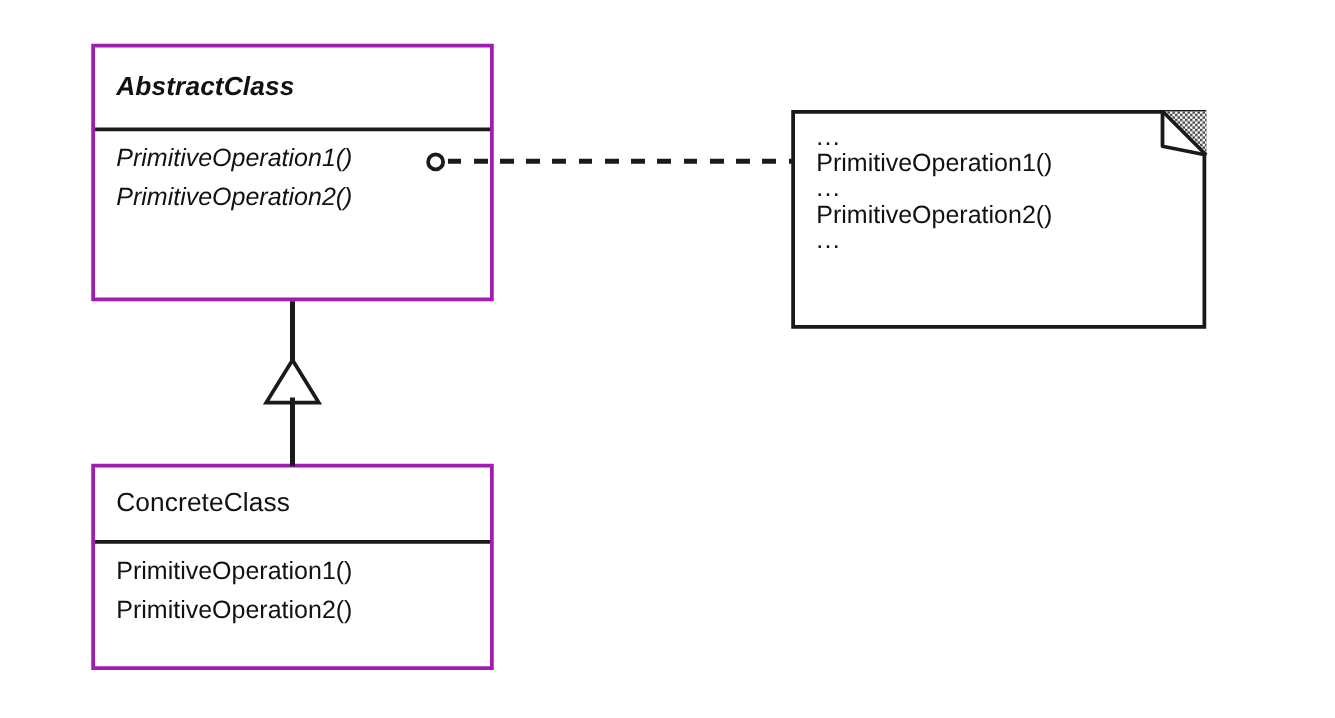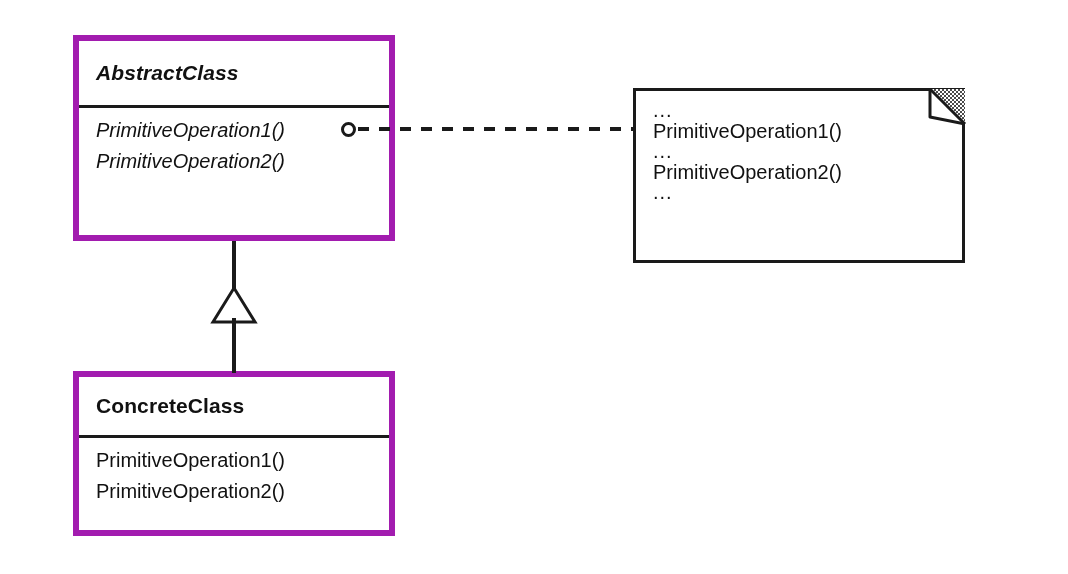--- a/index.html
+++ b/index.html
@@ -14,40 +14,40 @@
     height: 574px;
     background: #ffffff;
     font-family: "Liberation Sans", "DejaVu Sans", sans-serif;
     overflow: hidden;
   }
 
   
   .uml-class {
     position: absolute;
     background: #ffffff;
-    border: 6px solid #a21caf;
+    border: 3px solid #a21caf;
     box-sizing: border-box;
   }
   .uml-class-name {
     box-sizing: border-box;
     width: 100%;
     border-bottom: 3px solid #1a1a1a;
     display: flex;
     align-items: center;
     padding-left: 17px;
     font-size: 21px;
     color: #111111;
     letter-spacing: .1px;
   }
   .uml-class-name.abstract {
     font-weight: bold;
     font-style: italic;
   }
   .uml-class-name.concrete {
-    font-weight: bold;
+    font-weight: normal;
     font-style: normal;
   }
   .uml-compartment {
     box-sizing: border-box;
     padding: 7px 0 0 17px;
   }
   .uml-op {
     font-size: 20px;
     line-height: 31px;
     color: #111111;

